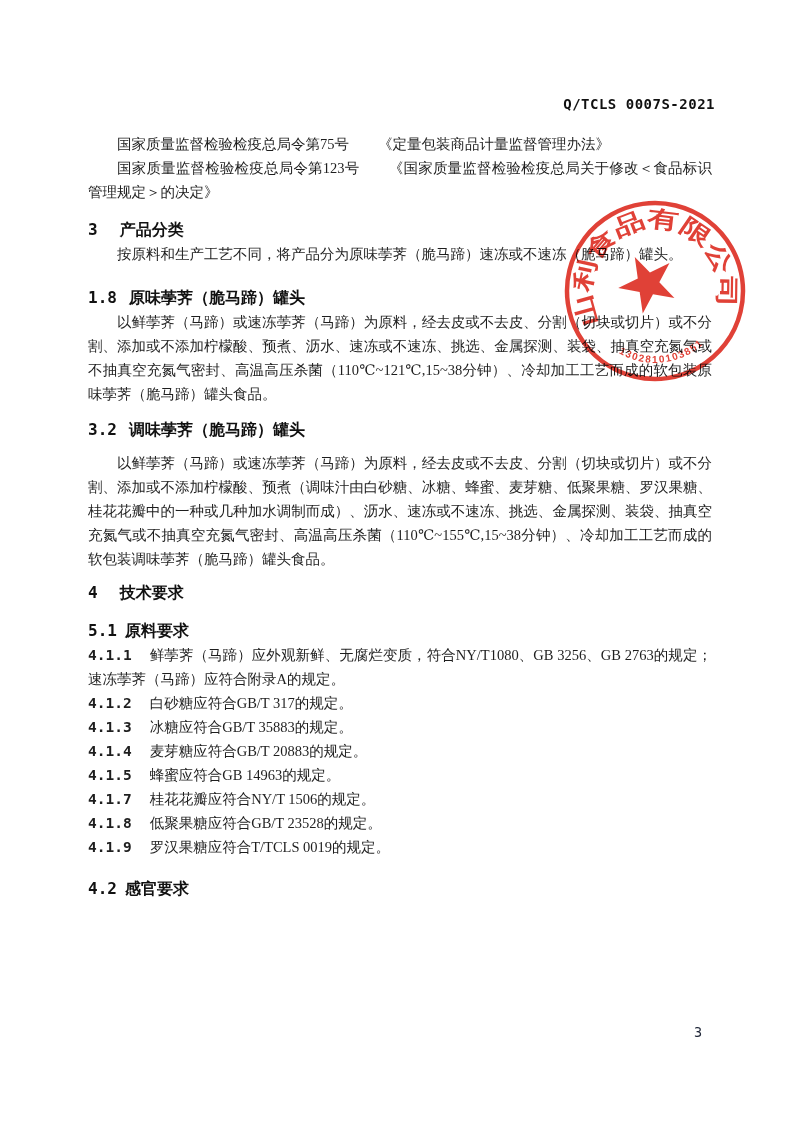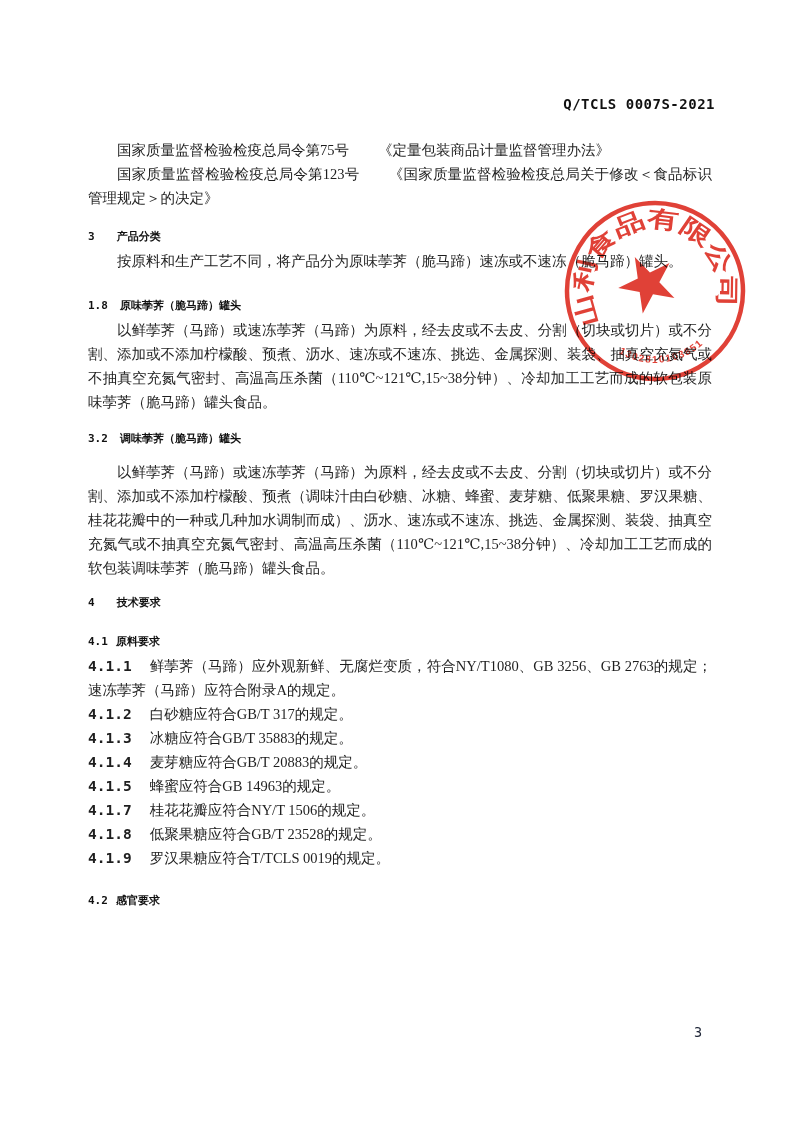--- a/index.html
+++ b/index.html
@@ -10,30 +10,30 @@
     overflow:hidden;
     font-family:"Liberation Serif","DejaVu Serif",serif;
     color:#1e1e1e;
   }
   .doc-header{
     position:absolute;top:96px;right:78px;
     font-family:"DejaVu Sans Mono","Liberation Mono",monospace;
     font-size:14px;font-weight:600;letter-spacing:.5px;color:#111;
   }
   .content{
-    position:absolute;left:88px;top:12px;width:624px;
+    position:absolute;left:88px;top:6px;width:624px;
     padding-top:126px;
     font-size:14.5px;line-height:24px;
     text-align:justify;
   }
   .content p{margin:0;}
   .ref{text-indent:2em;}
   h2{
     font-family:"Liberation Sans","DejaVu Sans",sans-serif;
-    font-size:11px;font-weight:700;line-height:24px;color:#111;
+    font-size:16px;font-weight:700;line-height:24px;color:#111;
     text-align:left;
   }
   .h3{margin:14px 0 0;}
   .p3{margin:16px 0 0;text-indent:2em;}
   .h31{margin:20px 0 0;}
   .p31{margin:14px 0 0;text-indent:2em;}
   .h32{margin:12px 0 9px;}
   .p32{margin:14px 0 0;text-indent:2em;}
   .h4{margin:10px 0 0;}
   .h41{margin:14px 0 0;}
@@ -72,25 +72,25 @@
     <p class="ref">国家质量监督检验检疫总局令第75号　　《定量包装商品计量监督管理办法》</p>
     <p class="ref">国家质量监督检验检疫总局令第123号　　《国家质量监督检验检疫总局关于修改＜食品标识管理规定＞的决定》</p>
 
     <h2 class="h3"><span class="num gap-l">3</span><span>产品分类</span></h2>
     <p class="p3">按原料和生产工艺不同，将产品分为原味荸荠（脆马蹄）速冻或不速冻（脆马蹄）罐头。</p>
 
     <h2 class="h31"><span class="num gap-m">1.8</span><span>原味荸荠（脆马蹄）罐头</span></h2>
     <p class="p31">以鲜荸荠（马蹄）或速冻荸荠（马蹄）为原料，经去皮或不去皮、分割（切块或切片）或不分割、添加或不添加柠檬酸、预煮、沥水、速冻或不速冻、挑选、金属探测、装袋、抽真空充氮气或不抽真空充氮气密封、高温高压杀菌（110℃~121℃,15~38分钟）、冷却加工工艺而成的软包装原味荸荠（脆马蹄）罐头食品。</p>
 
     <h2 class="h32"><span class="num gap-m">3.2</span><span>调味荸荠（脆马蹄）罐头</span></h2>
-    <p class="p32">以鲜荸荠（马蹄）或速冻荸荠（马蹄）为原料，经去皮或不去皮、分割（切块或切片）或不分割、添加或不添加柠檬酸、预煮（调味汁由白砂糖、冰糖、蜂蜜、麦芽糖、低聚果糖、罗汉果糖、桂花花瓣中的一种或几种加水调制而成）、沥水、速冻或不速冻、挑选、金属探测、装袋、抽真空充氮气或不抽真空充氮气密封、高温高压杀菌（110℃~121℃,15~38分钟）、冷却加工工艺而成的软包装调味荸荠（脆马蹄）罐头食品。</p>
+    <p class="p32">以鲜荸荠（马蹄）或速冻荸荠（马蹄）为原料，经去皮或不去皮、分割（切块或切片）或不分割、添加或不添加柠檬酸、预煮（调味汁由白砂糖、冰糖、蜂蜜、麦芽糖、低聚果糖、罗汉果糖、桂花花瓣中的一种或几种加水调制而成）、沥水、速冻或不速冻、挑选、金属探测、装袋、抽真空充氮气或不抽真空充氮气密封、高温高压杀菌（110℃~155℃,15~38分钟）、冷却加工工艺而成的软包装调味荸荠（脆马蹄）罐头食品。</p>
 
     <h2 class="h4"><span class="num gap-l">4</span><span>技术要求</span></h2>
 
-    <h2 class="h41"><span class="num gap-s">4.1</span><span>原料要求</span></h2>
+    <h2 class="h41"><span class="num gap-s">5.1</span><span>原料要求</span></h2>
 
     <p class="item item-first p411"><span class="inum">4.1.1</span><span>鲜荸荠（马蹄）应外观新鲜、无腐烂变质，符合NY/T1080、GB 3256、GB 2763的规定；速冻荸荠（马蹄）应符合附录A的规定。</span></p>
     <p class="item item-first"><span class="inum">4.1.2</span><span>白砂糖应符合GB/T 317的规定。</span></p>
     <p class="item"><span class="inum">4.1.3</span><span>冰糖应符合GB/T 35883的规定。</span></p>
     <p class="item"><span class="inum">4.1.4</span><span>麦芽糖应符合GB/T 20883的规定。</span></p>
     <p class="item"><span class="inum">4.1.5</span><span>蜂蜜应符合GB 14963的规定。</span></p>
     <p class="item"><span class="inum">4.1.7</span><span>桂花花瓣应符合NY/T 1506的规定。</span></p>
     <p class="item"><span class="inum">4.1.8</span><span>低聚果糖应符合GB/T 23528的规定。</span></p>
     <p class="item"><span class="inum">4.1.9</span><span>罗汉果糖应符合T/TCLS 0019的规定。</span></p>
 

